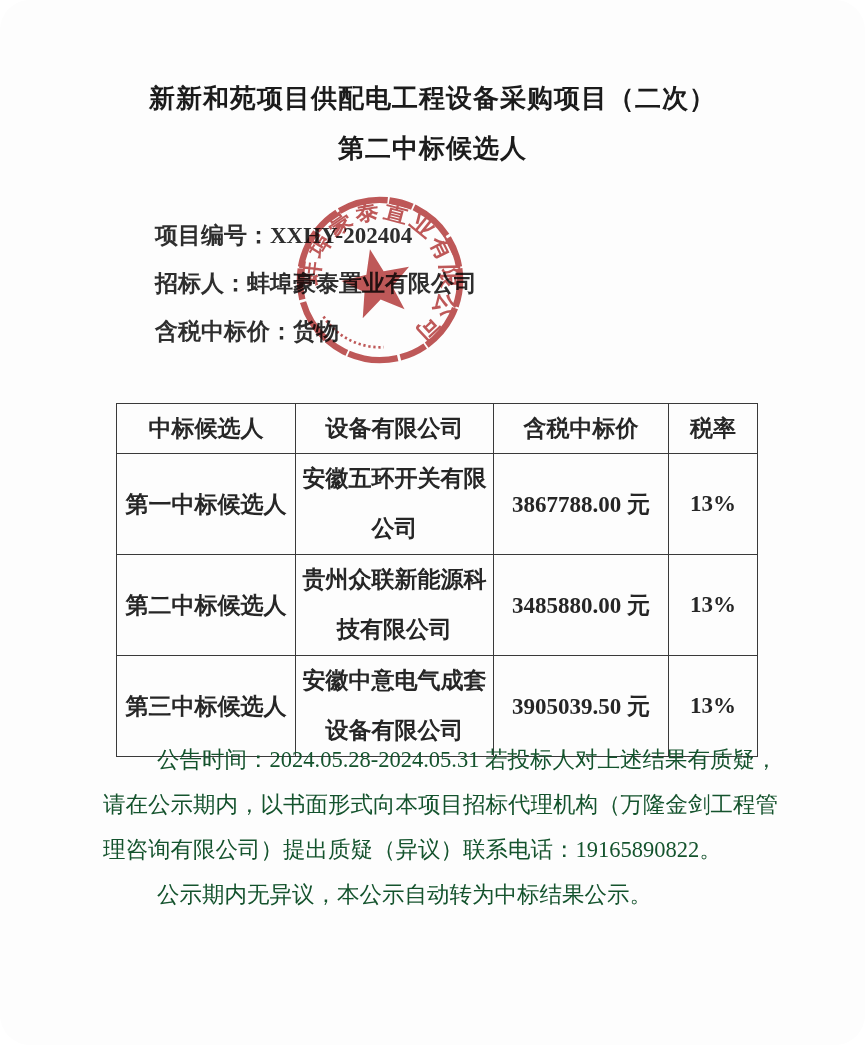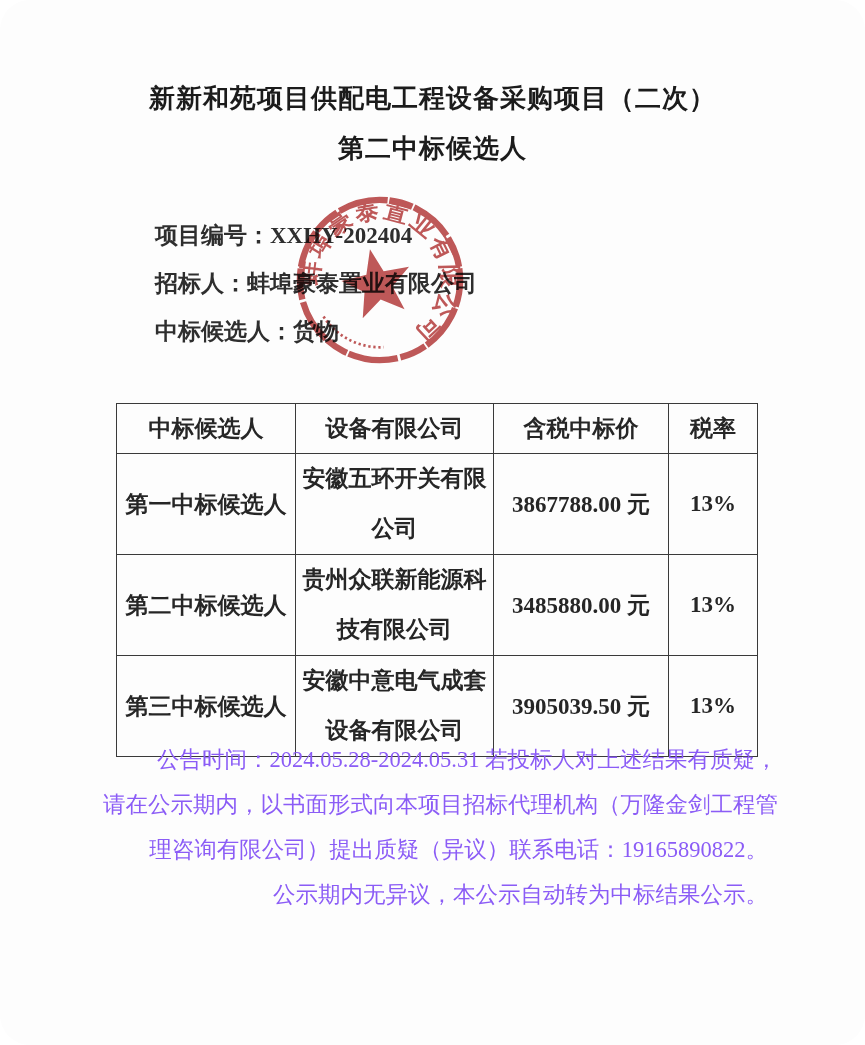--- a/index.html
+++ b/index.html
@@ -36,21 +36,21 @@
     border:1.5px solid #3a3a3a;
     text-align:center; vertical-align:middle;
     font-weight:bold;
     padding:0 4px;
   }
   .bid-table thead tr { height:50px; }
   .bid-table tbody tr { height:96px; }
   .company-line { line-height:50px; }
   .notice {
     position:absolute; top:737px; left:103px; width:665px;
-    font-size:22.5px; color:#8b5cf6;text-align:right;
+    font-size:22.5px; color:#14532d;
   }
   .notice-line { line-height:45px; height:45px; white-space:nowrap; }
   .indent { text-indent:54px; }
   
   .stamp {
     position:absolute; left:289px; top:189px;
     width:182px; height:182px;
     transform:rotate(27deg);
     mix-blend-mode:multiply;
     opacity:0.82;
@@ -73,21 +73,21 @@
   </div>
 
   <div class="info">
     <div class="info-line">
       <span>项目编号：</span><span>XXHY-202404</span>
     </div>
     <div class="info-line">
       <span>招标人：</span><span>蚌埠豪泰置业有限公司</span>
     </div>
     <div class="info-line">
-      <span>中标候选人：</span><span>货物</span>
+      <span>含税中标价：</span><span>货物</span>
     </div>
   </div>
 
   <table class="bid-table">
     <colgroup>
       <col style="width:179px">
         <col style="width:198px">
         <col style="width:175px">
         <col style="width:89px">
     </colgroup>

